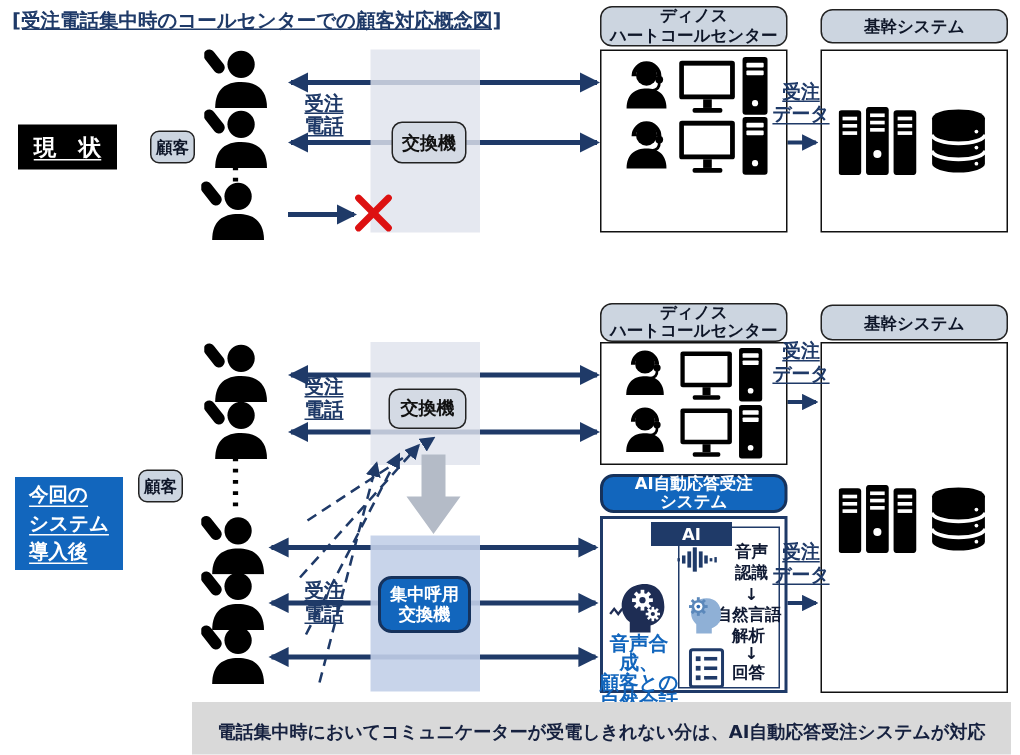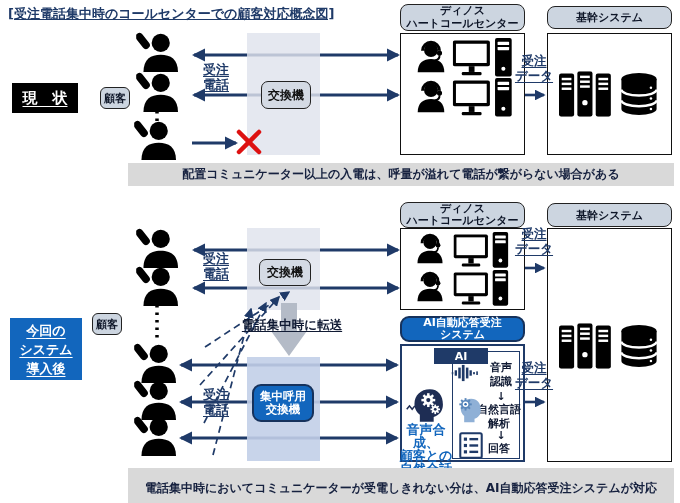--- a/index.html
+++ b/index.html
@@ -16,21 +16,21 @@
   .col.gray{background:var(--gray-column);opacity:.82}
   .col.blue{background:var(--blue-column);opacity:.9}
   .lbl{position:absolute;font-weight:bold;text-align:center;white-space:pre-line;z-index:4;color:var(--navy)}
   .u{text-decoration:underline;text-underline-offset:2px}
   .title{position:absolute;left:8px;top:5px;font-size:13px;font-weight:bold;color:var(--navy);text-decoration:underline;z-index:4;white-space:nowrap}
   .box-white{position:absolute;background:#fff;border:1.6px solid #111;z-index:4;box-sizing:border-box}
   .box-tag{position:absolute;background:var(--label-gray);border:1.4px solid #222;border-radius:8px;font-weight:bold;color:#0e1628;display:flex;align-items:center;justify-content:center;text-align:center;white-space:pre-line;z-index:4;box-sizing:border-box}
   .box-exch{position:absolute;background:#d4dae4;border:1.7px solid #222;border-radius:7px;font-weight:bold;color:#111;display:flex;align-items:center;justify-content:center;z-index:4;box-sizing:border-box}
   .box-blue{position:absolute;background:var(--blue);border:2px solid #16325c;border-radius:9px;color:#fff;font-weight:bold;display:flex;align-items:center;justify-content:center;text-align:center;white-space:pre-line;z-index:4;box-sizing:border-box}
   .sec-black{position:absolute;background:#000;color:#fff;font-weight:bold;display:flex;align-items:center;justify-content:center;z-index:4;text-decoration:underline;text-underline-offset:3px}
-  .sec-blue{position:absolute;background:var(--blue);color:#fff;font-weight:bold;display:flex;align-items:center;justify-content:center;text-align:center;white-space:pre-line;z-index:4;text-decoration:underline;text-underline-offset:3px}
+  .sec-blue{position:absolute;background:var(--blue);color:#fff;font-weight:bold;display:flex;align-items:center;justify-content:center;text-align:left;white-space:pre-line;z-index:4;text-decoration:underline;text-underline-offset:3px}
   .caption{position:absolute;background:var(--caption-bg);color:#16213f;font-weight:bold;font-size:12px;display:flex;align-items:center;justify-content:center;z-index:4;white-space:nowrap}
   .icon{position:absolute;z-index:5;color:#000}
   .icon svg{width:100%;height:100%;display:block}
   .panel{position:absolute;background:#fff;border:1.6px solid var(--navy);z-index:4;box-sizing:border-box}
   .aitab{position:absolute;background:var(--navy);color:#fff;font-weight:bold;display:flex;align-items:center;justify-content:center;z-index:5}
   .main-line{stroke:var(--navy);stroke-width:3.2;fill:none}
   .small-line{stroke:var(--navy);stroke-width:2.6;fill:none}
   .dash-line{stroke:var(--navy);stroke-width:1.7;fill:none;stroke-dasharray:7 4.5}
   .dot-line{stroke:#000;stroke-width:3.5;fill:none;stroke-dasharray:2.5 5}
   .xmark{stroke:var(--red);stroke-width:4.5;stroke-linecap:round}
@@ -253,21 +253,20 @@
       <svg viewBox="0 0 100 84">
         <use href="#sym-servers"></use>
       </svg>
     </div>
   <div class="icon" style="left:620px;top:72px;width:38px;height:44px">
       <svg viewBox="0 0 60 70">
         <use href="#sym-database"></use>
       </svg>
     </div>
 
-  <div class="caption" style="left:128px;top:163px;width:546px;height:23px">配置コミュニケーター以上の入電は、呼量が溢れて電話が繋がらない場合がある</div>
 
   <div class="sec-blue" style="left:10px;top:318px;width:72px;height:62px;font-size:13px;line-height:19px">今回の
 システム
 導入後</div>
   <div class="box-tag" style="left:92px;top:313px;width:30px;height:22px;font-size:11px;border-radius:6px">顧客</div>
 
   <div class="icon" style="left:136px;top:228px;width:44px;height:40px">
       <svg viewBox="0 0 48 44">
         <use href="#sym-customer"></use>
       </svg>
@@ -292,21 +291,20 @@
         <use href="#sym-customer"></use>
       </svg>
     </div>
 
   <div class="lbl u" style="left:196px;top:251px;width:40px;font-size:13px;line-height:15px">受注
 電話</div>
   <div class="lbl u" style="left:196px;top:387px;width:40px;font-size:13px;line-height:15px">受注
 電話</div>
 
   <div class="box-exch" style="left:259px;top:259px;width:52px;height:27px;font-size:12px">交換機</div>
-  <div class="lbl u" style="left:236px;top:317px;width:112px;font-size:12.5px;color:#101a33">電話集中時に転送</div>
   <div class="box-blue" style="left:252px;top:384px;width:62px;height:38px;font-size:11.5px;line-height:13.5px">集中呼用
 交換機</div>
 
   <div class="box-tag" style="left:400px;top:202px;width:125px;height:26px;font-size:11px;line-height:12.5px">ディノス
 ハートコールセンター</div>
   <div class="box-white" style="left:400px;top:228px;width:125px;height:82px"></div>
   <div class="icon" style="left:413px;top:232px;width:34px;height:32px">
       <svg viewBox="0 0 48 46">
         <use href="#sym-operator"></use>
       </svg>

